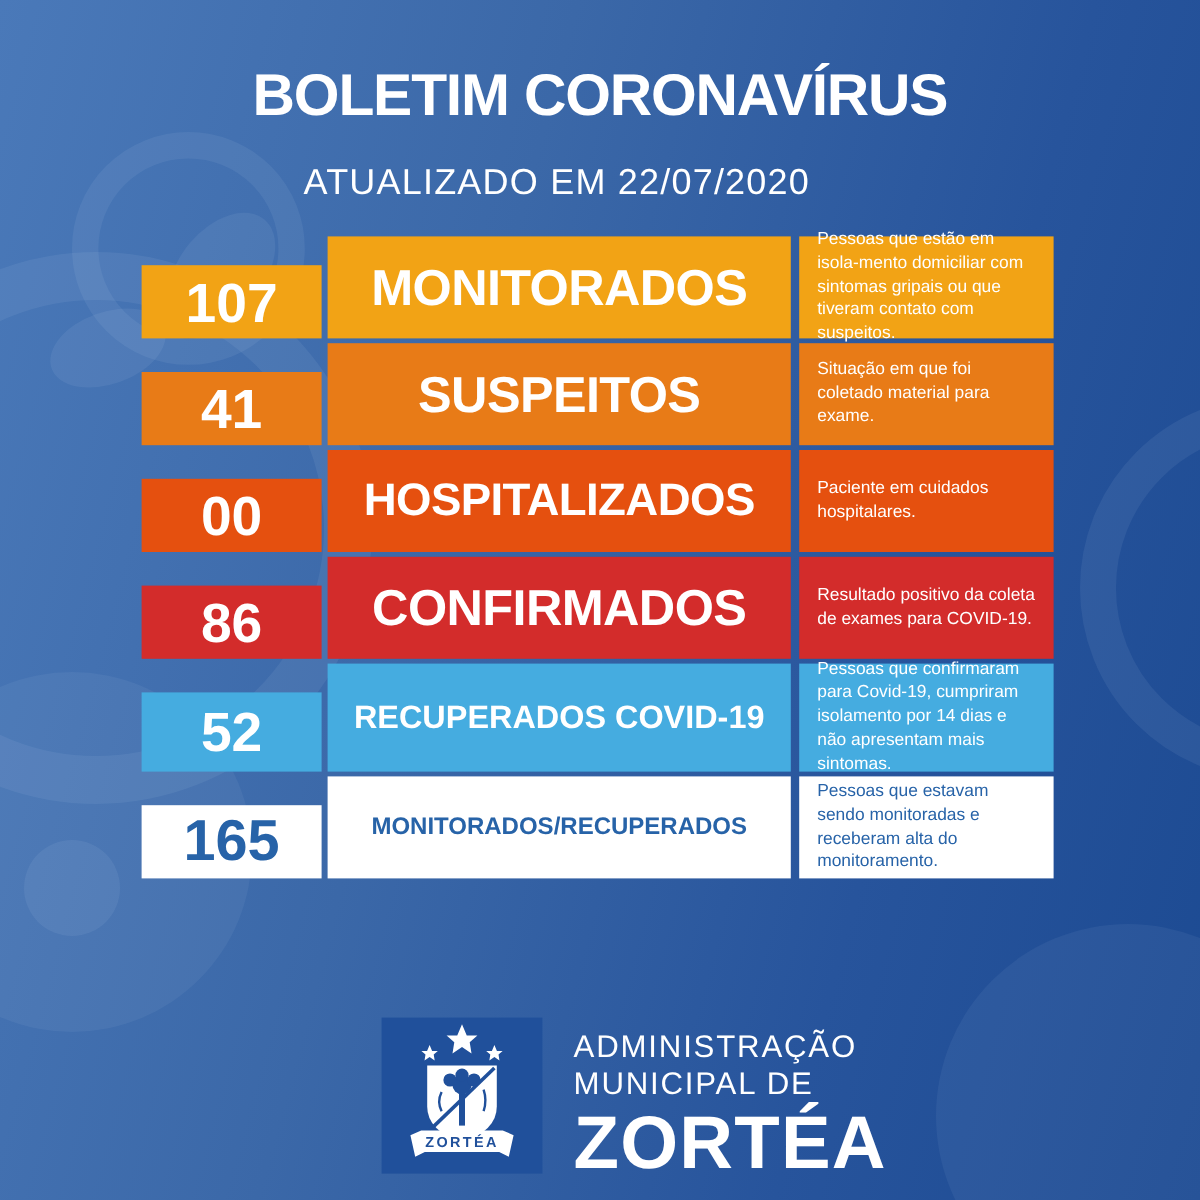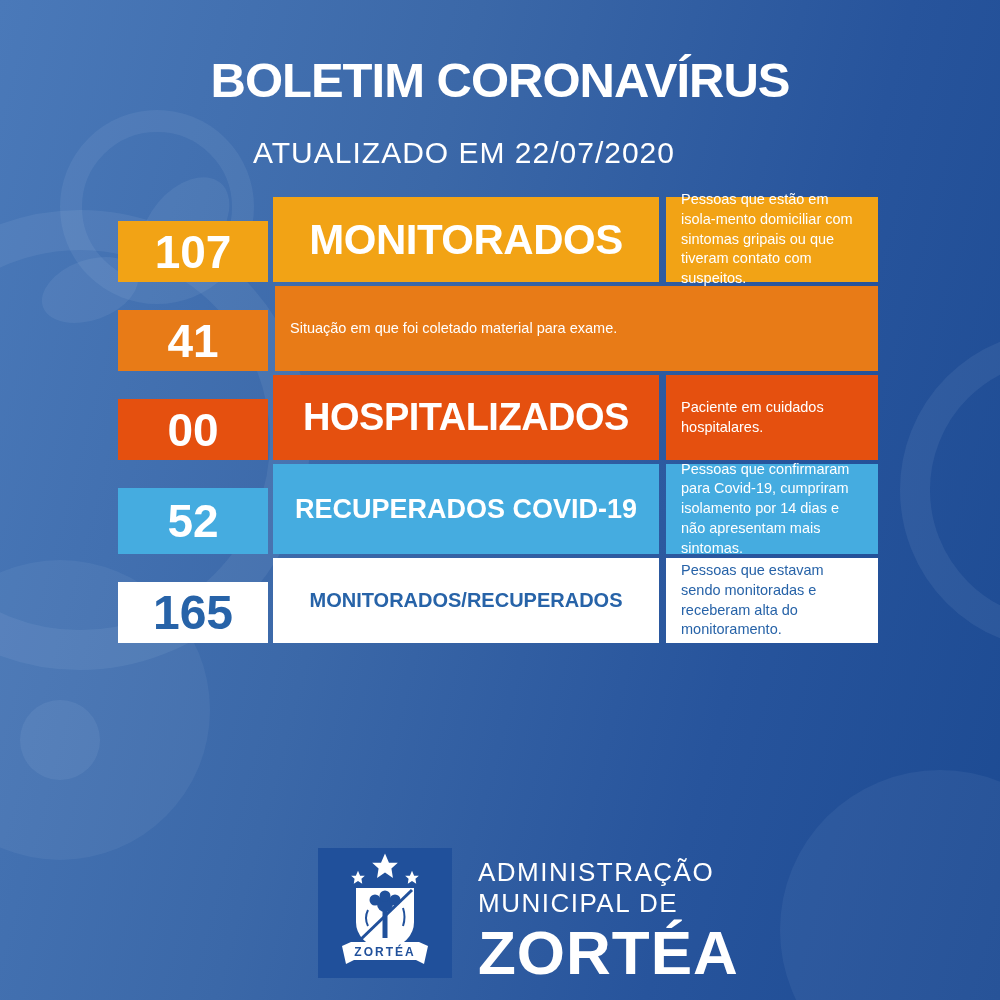--- a/index.html
+++ b/index.html
@@ -88,29 +88,35 @@
   <div class="stats">
 
     <div class="stat-row row-0" style="--row-color: #F2A315; --row-text: #FFFFFF;">
       <div class="cell value-cell">107</div>
       <div class="cell label-cell">MONITORADOS</div>
       <div class="cell desc-cell">Pessoas que estão em isola-mento domiciliar com sintomas gripais ou que tiveram contato com suspeitos.</div>
     </div>
 
     <div class="stat-row row-1" style="--row-color: #E87B17; --row-text: #FFFFFF;">
       <div class="cell value-cell">41</div>
+      <div class="cell label-cell">SUSPEITOS</div>
       <div class="cell desc-cell">Situação em que foi coletado material para exame.</div>
     </div>
 
     <div class="stat-row row-2" style="--row-color: #E5500F; --row-text: #FFFFFF;">
       <div class="cell value-cell">00</div>
       <div class="cell label-cell">HOSPITALIZADOS</div>
       <div class="cell desc-cell">Paciente em cuidados hospitalares.</div>
     </div>
 
+    <div class="stat-row row-3" style="--row-color: #D32C2B; --row-text: #FFFFFF;">
+      <div class="cell value-cell">86</div>
+      <div class="cell label-cell">CONFIRMADOS</div>
+      <div class="cell desc-cell">Resultado positivo da coleta de exames para COVID-19.</div>
+    </div>
 
 
     <div class="stat-row row-5 tall" style="--row-color: #45ACE0; --row-text: #FFFFFF;">
       <div class="cell value-cell">52</div>
       <div class="cell label-cell">RECUPERADOS COVID-19</div>
       <div class="cell desc-cell">Pessoas que confirmaram para Covid-19, cumpriram isolamento por 14 dias e não apresentam mais sintomas.</div>
     </div>
 
     <div class="stat-row row-6" style="--row-color: #FFFFFF; --row-text: #2763A8;">
       <div class="cell value-cell">165</div>

